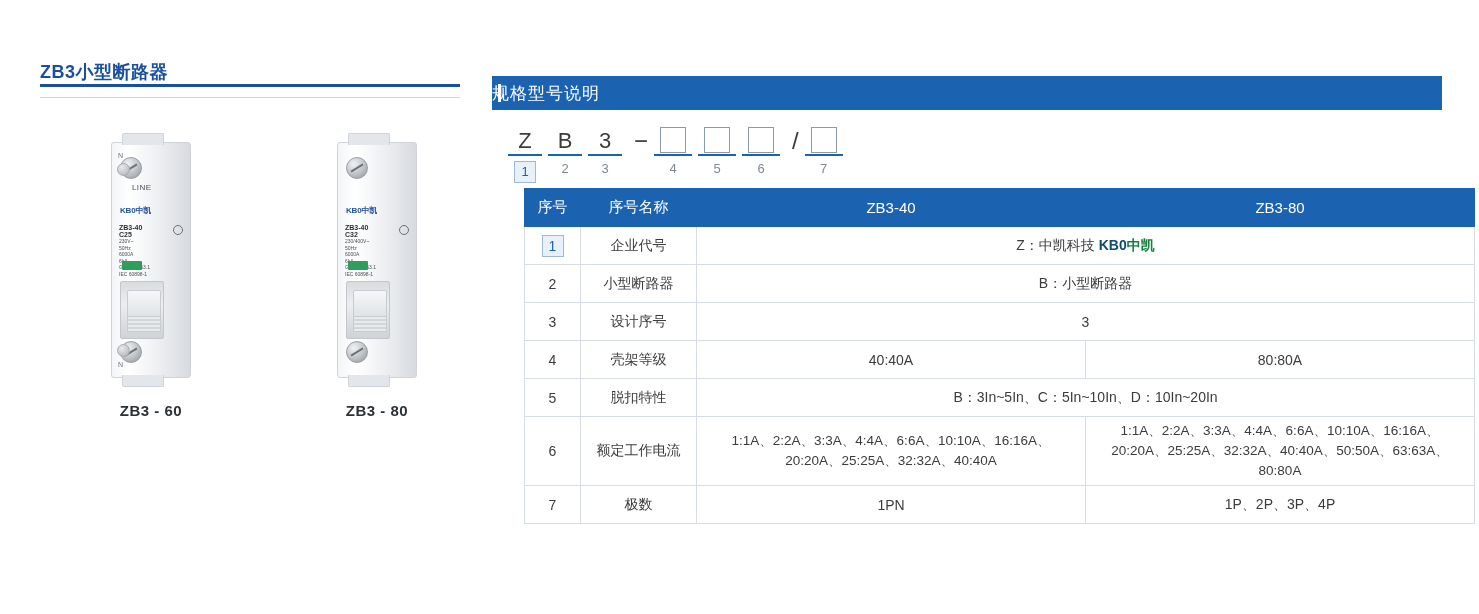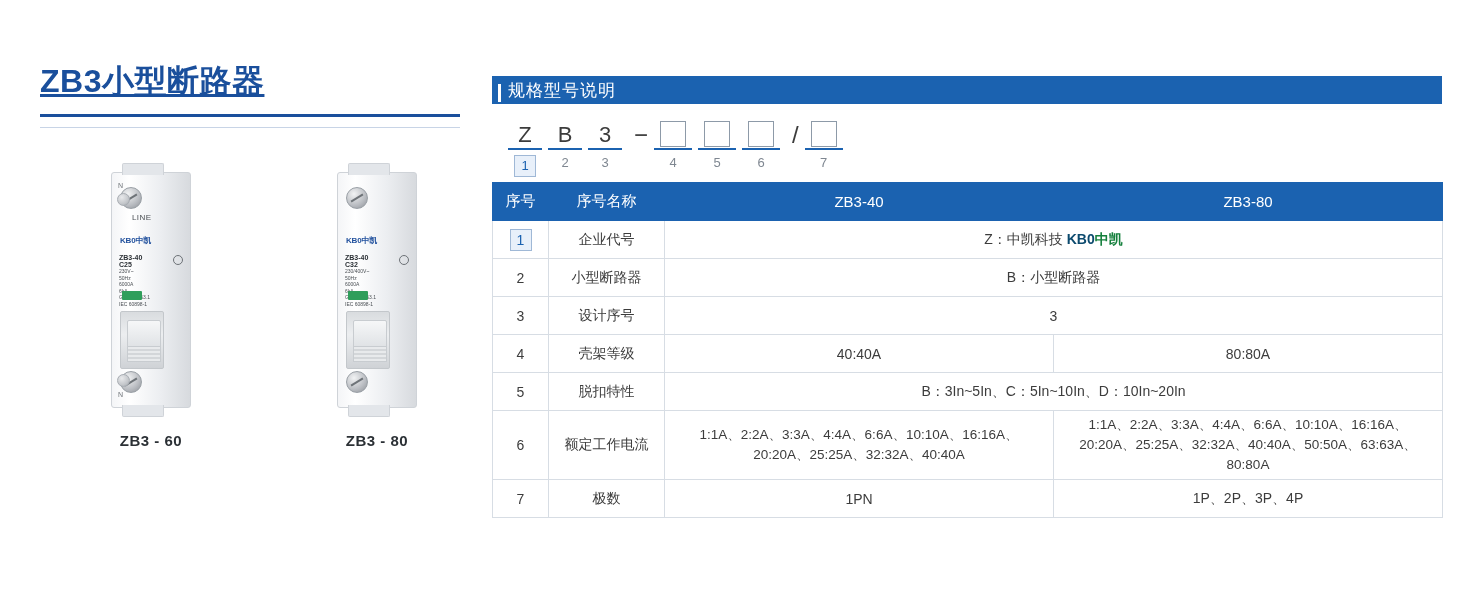--- a/index.html
+++ b/index.html
@@ -19,26 +19,24 @@
 
   
   .left-panel {
     position: absolute;
     left: 40px;
     top: 60px;
     width: 420px;
     height: 520px;
   }
   .product-title {
-    font-size: 32px;
+    font-size: 18px;
     font-weight: bold;
     color: #1a4f9c;
     letter-spacing: 0.5px;
-    padding-bottom: 10px;
-    text-decoration: underline;
   }
   .title-rule {
     width: 420px;
     height: 3px;
     background: #1a4f9c;
     margin-bottom: 10px;
   }
   .title-rule-light {
     width: 420px;
     height: 1px;
@@ -207,27 +205,26 @@
   }
 
   
   .right-panel {
     position: absolute;
     left: 492px;
     top: 76px;
     width: 950px;
   }
   .section-header {
-    height: 28px;
+    height: 34px;
     background: #1b62b0;
     color: #ffffff;
     font-size: 17px;
     display: flex;
     align-items: center;
-    padding-left: 16px;
     letter-spacing: 1px;
     position: relative;
   }
   .section-header:before {
     content: "";
     position: absolute;
     left: 6px; top: 8px;
     width: 3px; height: 18px;
     background: #ffffff;
   }
@@ -290,20 +287,21 @@
     line-height: 30px;
     margin: 0 6px;
   }
 
   
   table.spec {
     width: 950px;
     border-collapse: collapse;
     font-size: 14px;
     table-layout: fixed;
+    margin-left: 32px;
   }
   table.spec th {
     background: #1b62b0;
     color: #ffffff;
     font-weight: normal;
     font-size: 15px;
     height: 38px;
     border: 1px solid #1b62b0;
     text-align: center;
   }

